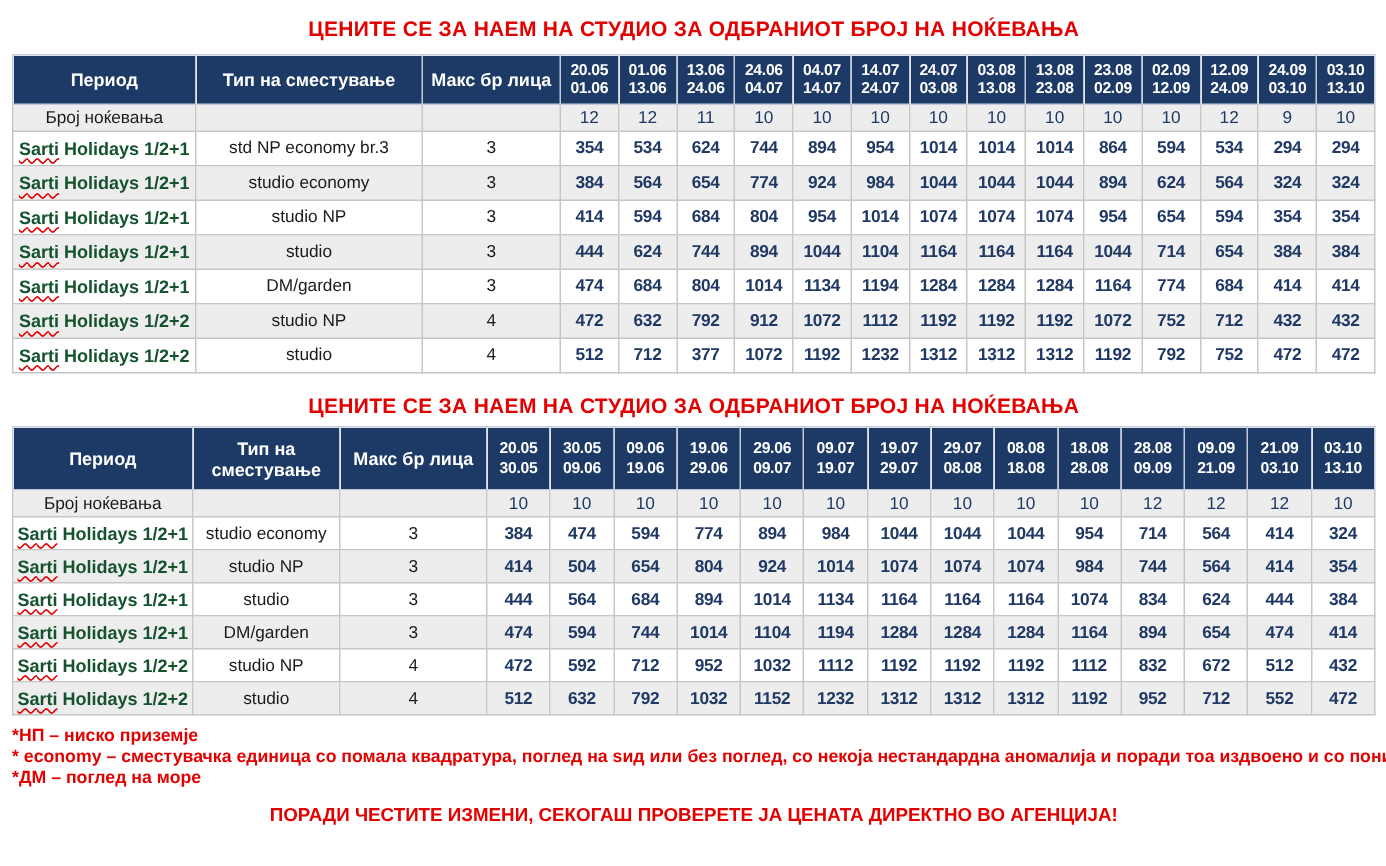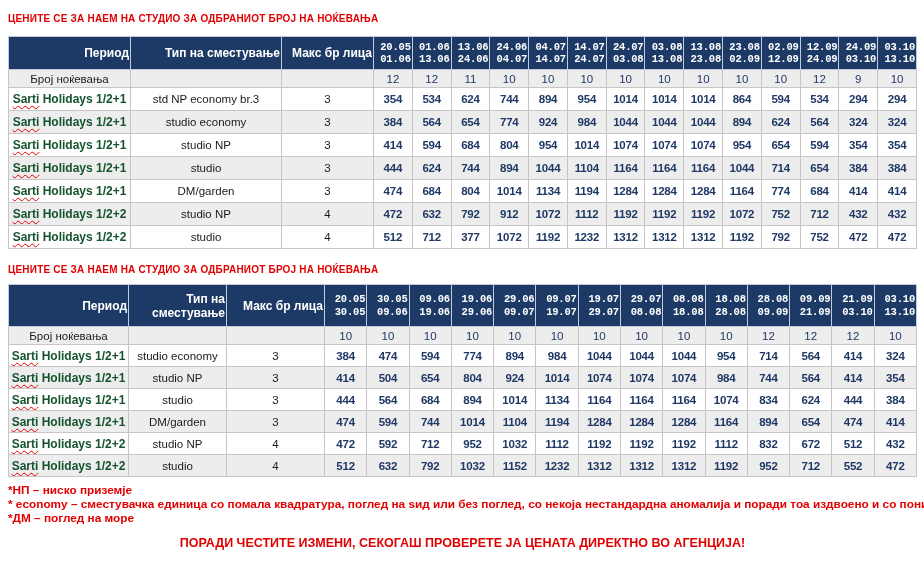--- a/index.html
+++ b/index.html
@@ -6,43 +6,43 @@
   html, body { margin: 0; padding: 0; }
   body {
     width: 924px; height: 577px; background: #ffffff;
     font-family: "Liberation Sans", "DejaVu Sans", sans-serif;
     overflow: hidden;
   }
   .page { padding: 8px 7px 0 8px; }
 
   .table-title {
     color: var(--red, #e30000);
-    font-weight: 700; font-size: 10px; line-height: 16px;
-    letter-spacing: 0.2px;
+    font-weight: 700; font-size: 14px; line-height: 16px;
+    text-align: center; letter-spacing: 0.2px;
   }
   .title-1 { margin: 3px 0 9px 0; }
   .title-2 { margin: 13px 0 6px 0; }
 
   table.price-table {
     border-collapse: collapse; table-layout: fixed;
     width: 909px;
   }
   .price-table th, .price-table td {
     border: 1px solid #c6c6c6; padding: 0 1px;
     text-align: center; vertical-align: middle;
     overflow: hidden; white-space: nowrap;
   }
   .price-table thead th {
     background: var(--header-bg, #1d3a67);
-    color: #ffffff; border: 1px solid #c3cbda; text-align: right;
+    color: #ffffff; border: 1px solid #c3cbda;
   }
   .t1 thead tr { height: 33px; }
   .t2 thead tr { height: 42px; }
   th.lbl  { font-size: 12px; font-weight: 700; white-space: normal; line-height: 14px; }
-  th.date { font-size: 10.5px; font-weight: 700; line-height: 12.5px; letter-spacing: -0.2px; font-family: Liberation Mono, monospace; }
+  th.date { font-size: 10.5px; font-weight: 700; line-height: 12.5px; letter-spacing: -0.2px; }
 
   tbody tr:nth-child(odd) td  { background: var(--stripe, #ededed); }
   tbody tr:nth-child(even) td { background: #ffffff; }
 
   tr.nights { height: 18px; }
   .t1 tbody tr.data { height: 23px; }
   .t2 tbody tr.data { height: 22px; }
 
   td { font-size: 11.5px; color: #1f1f1f; }
   td.nights-label { font-size: 11.5px; color: #1c1c1c; }

